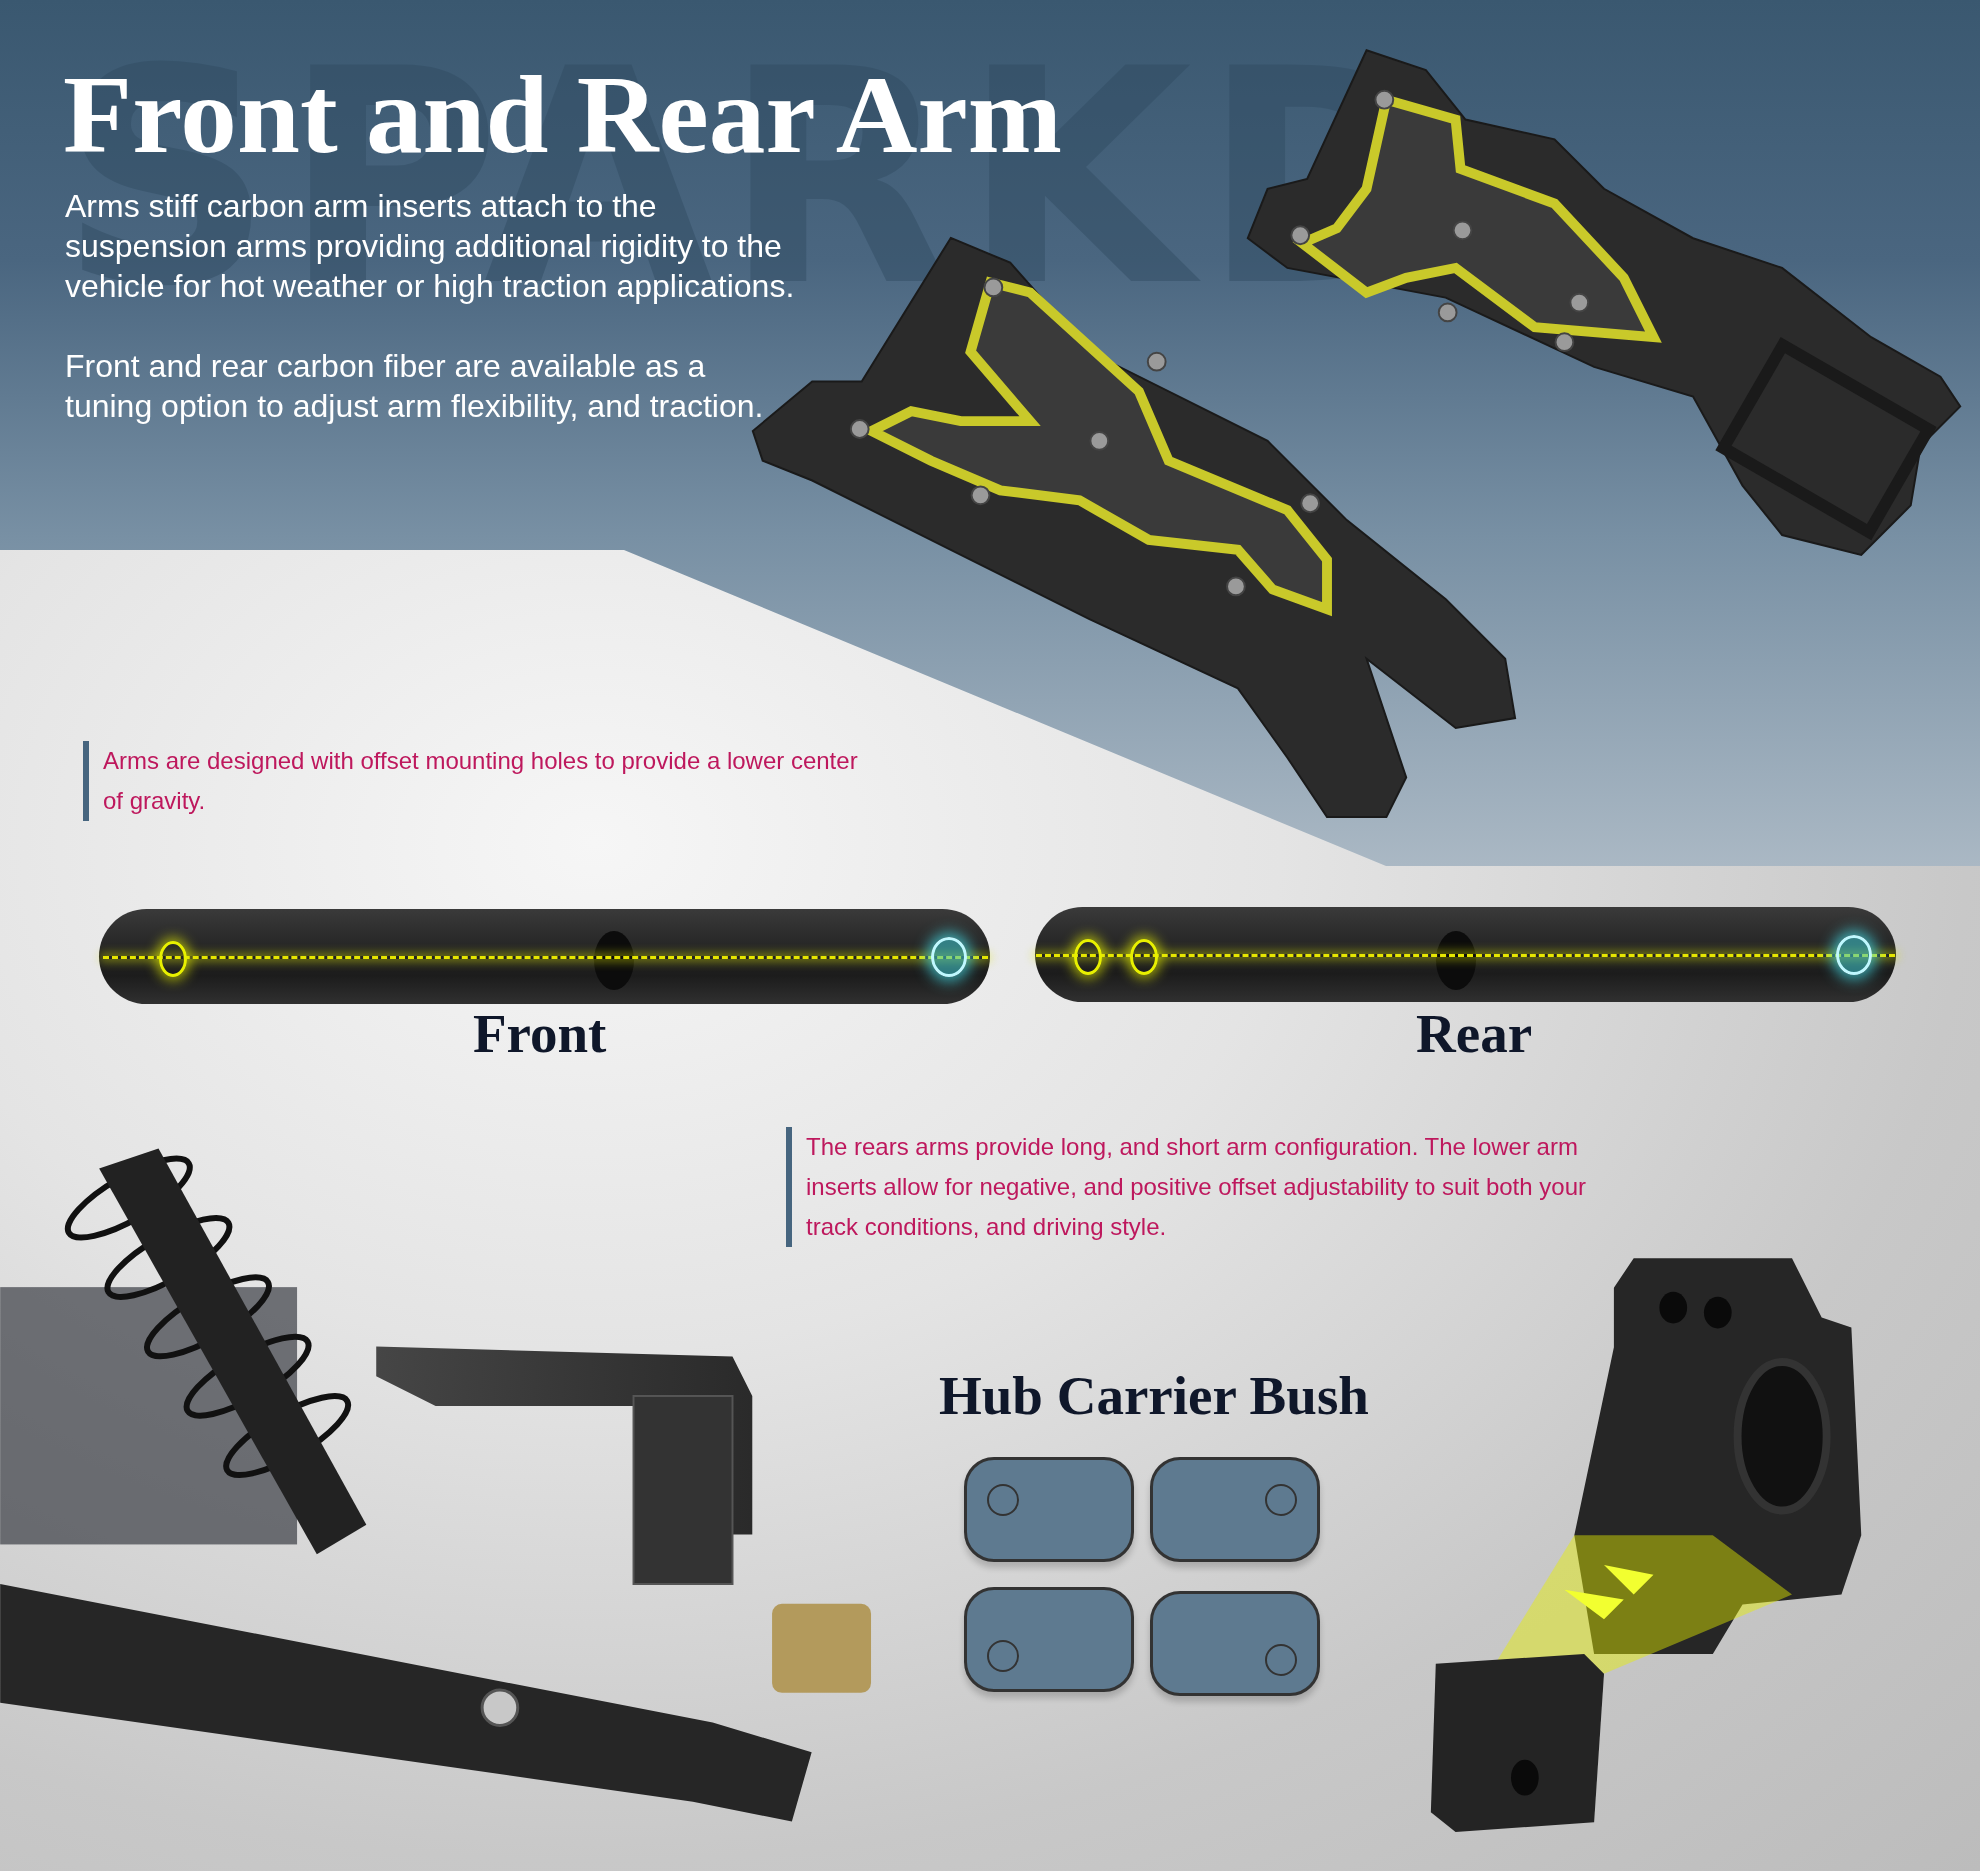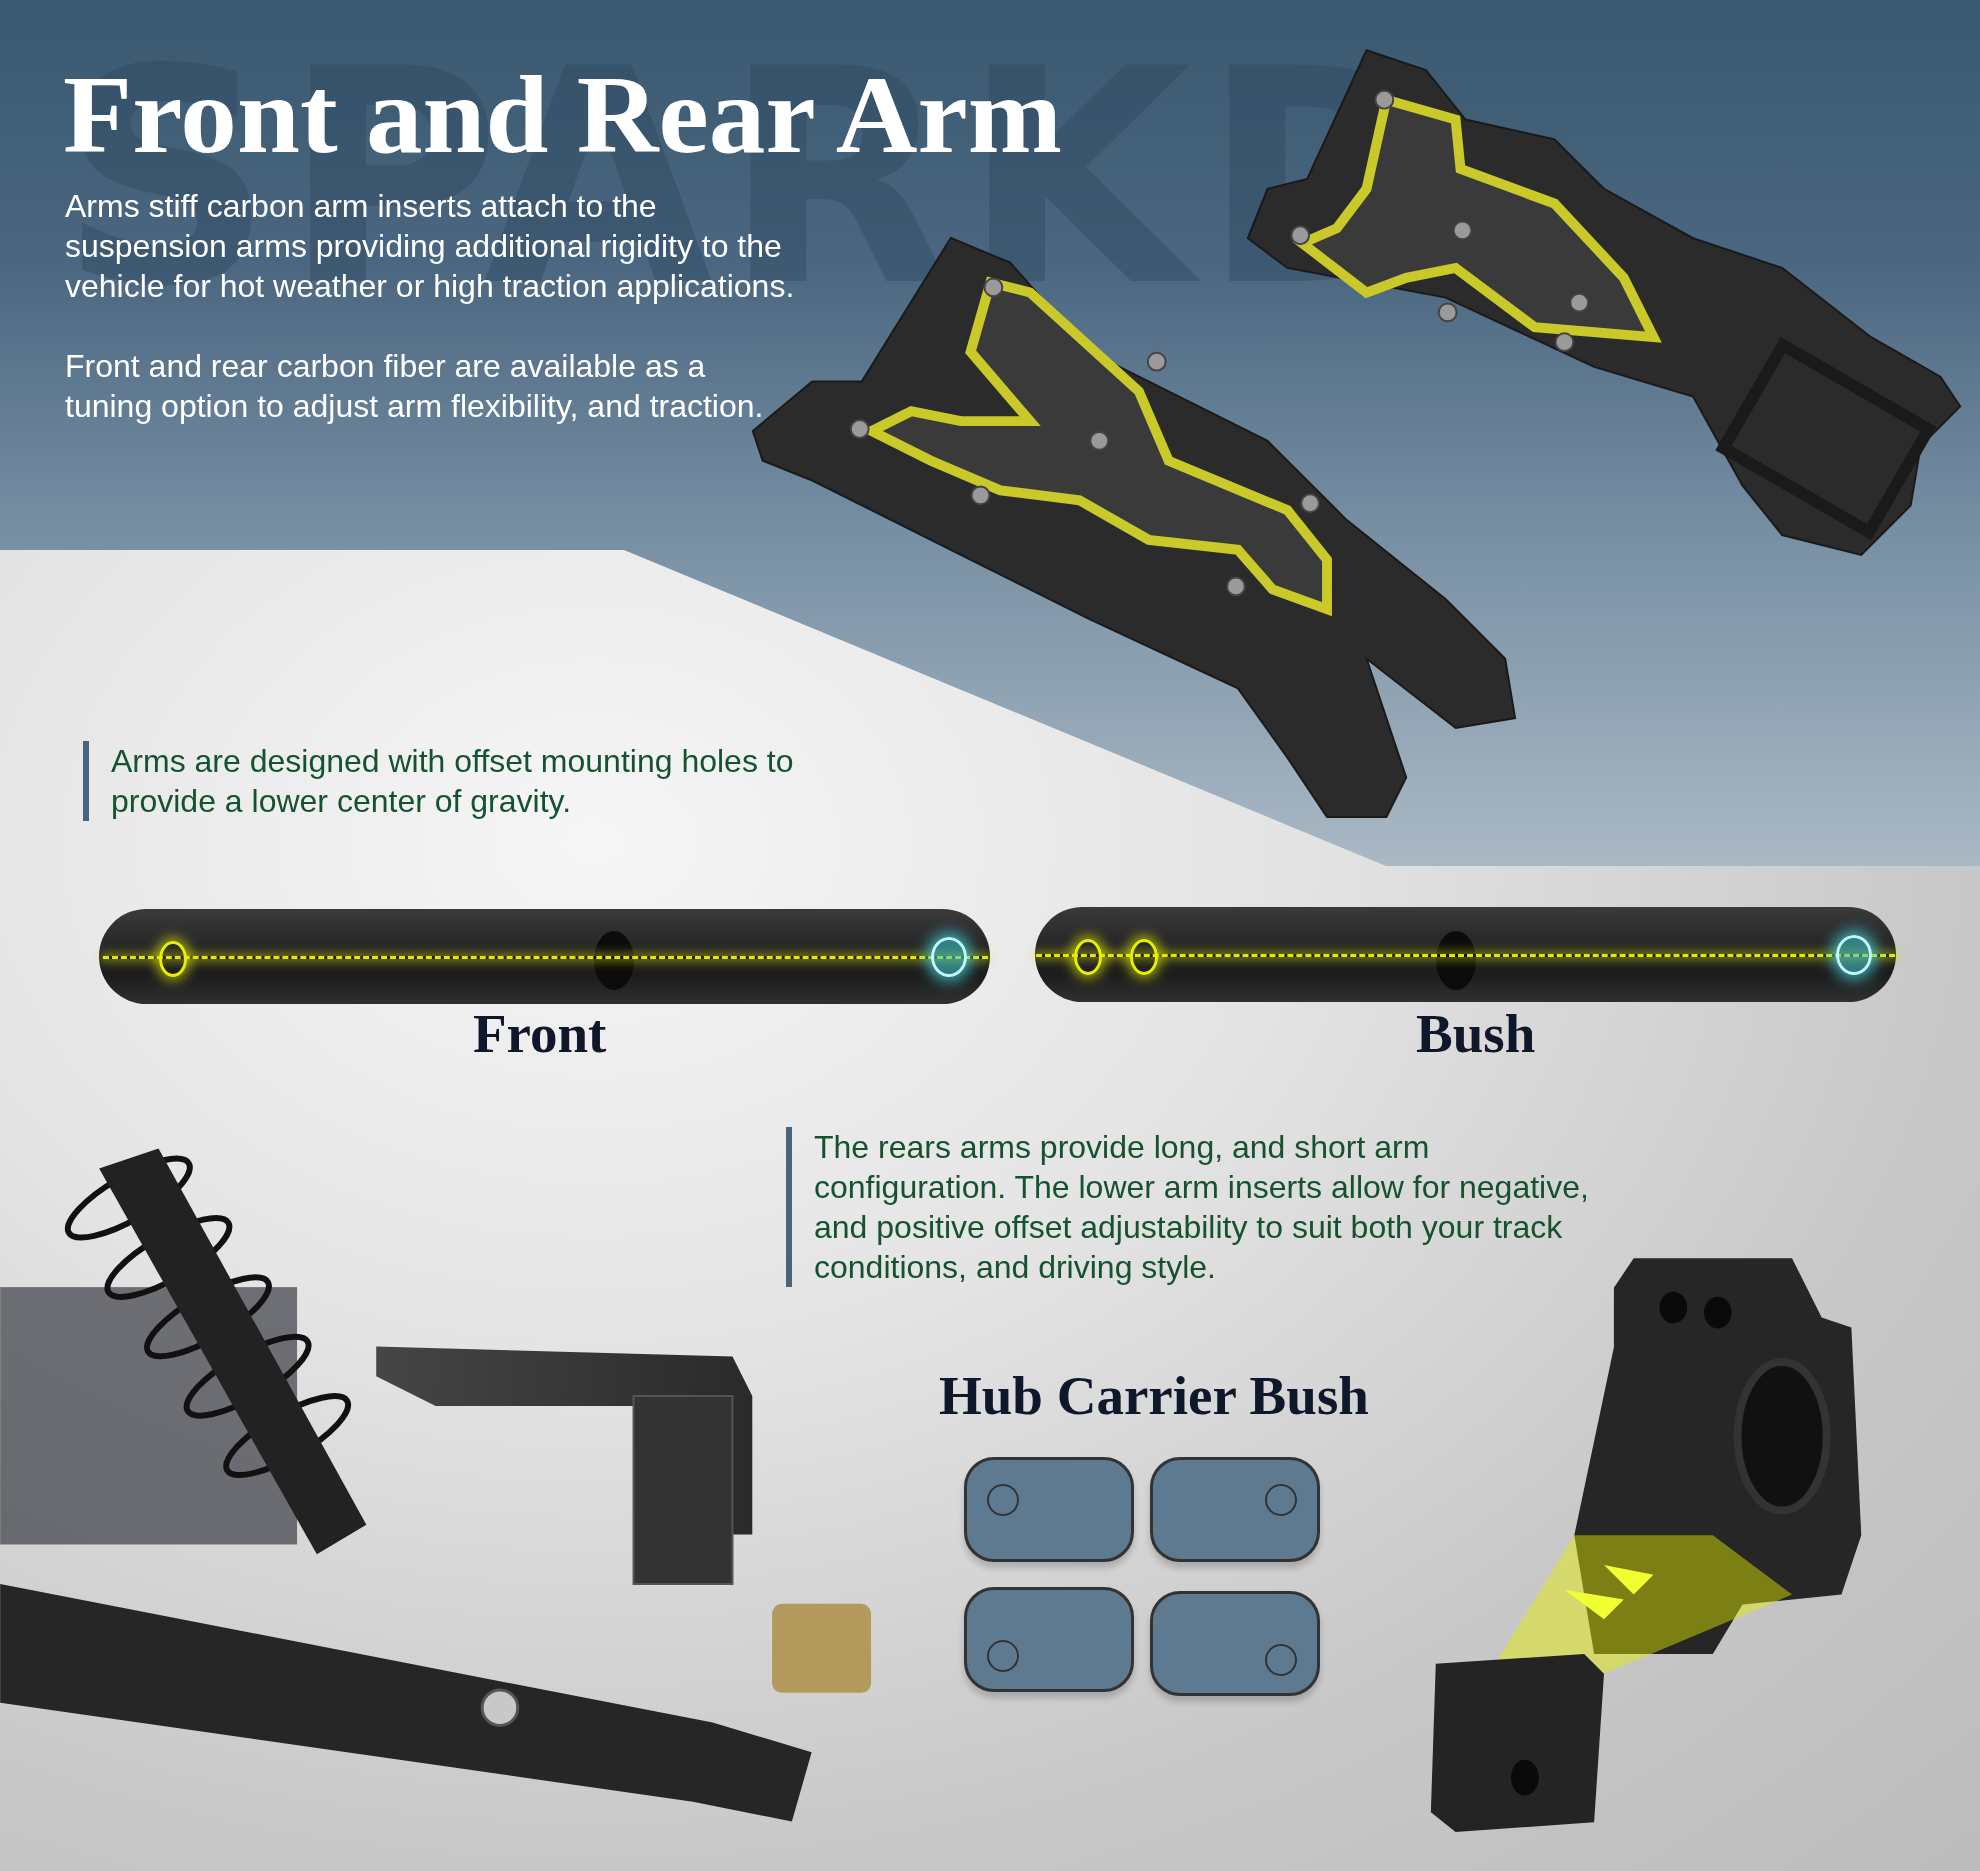--- a/index.html
+++ b/index.html
@@ -13,22 +13,22 @@
     clip-path: polygon(0 0, 1980px 0, 1980px 866px, 1386px 866px, 624px 550px, 0 550px); }
   .watermark { position:absolute; left:59px; top:30px; font-family:"DejaVu Sans", sans-serif;
     font-weight:bold; font-size:297px; letter-spacing:10px; color:#2f4a60; opacity:0.45;
     line-height:1; white-space:nowrap; }
   .title { position:absolute; left:63px; top:51px; font-family:"Liberation Serif", serif;
     font-weight:bold; font-size:111px; color:#ffffff; line-height:1.15; white-space:nowrap;
     transform:scaleX(1.02); transform-origin:left; }
   .intro { position:absolute; left:65px; top:186px; width:733px; color:#ffffff;
     font-family:"Liberation Sans", sans-serif; font-size:32px; line-height:40px; }
   .intro p { margin:0 0 40px 0; }
-  .callout { position:absolute; border-left:6px solid #46657f; padding-left:22px;
-    font-family:"Liberation Sans", sans-serif; font-size:32px; line-height:40px; color:#14532d; }
+  .callout { position:absolute; border-left:6px solid #46657f; padding-left:14px;
+    font-family:"Liberation Sans", sans-serif; font-size:24px; line-height:40px; color:#be185d; }
   .callout p { margin:0; }
   .c1 { left:83px; top:741px; width:772px; }
   .c2 { left:786px; top:1127px; width:812px; }
   .label-serif { position:absolute; font-family:"Liberation Serif", serif; font-weight:bold;
     color:#0f172a; white-space:nowrap; }
   .lbl-front { left:473px; top:1002px; font-size:55px; }
   .lbl-rear { left:1416px; top:1002px; font-size:55px; }
   .lbl-hub { left:927px; top:1364px; font-size:55px;margin-left:12px; }
 
   
@@ -103,21 +103,21 @@
 <div class="ring-y" style="left:159px;top:941px;"></div>
 <div class="ring-c" style="left:931px;top:937px;"></div>
 <div class="label-serif lbl-front">Front</div>
 
 <div class="side-arm" style="left:1035px;top:907px;width:861px;"></div>
 <div class="hole" style="left:1436px;top:931px;"></div>
 <div class="axis-line" style="left:1036px;top:954px;width:859px;"></div>
 <div class="ring-y" style="left:1074px;top:939px;"></div>
 <div class="ring-y" style="left:1130px;top:939px;"></div>
 <div class="ring-c" style="left:1836px;top:935px;"></div>
-<div class="label-serif lbl-rear">Bush</div>
+<div class="label-serif lbl-rear">Rear</div>
 
 <div class="callout c2">
   <p>The rears arms provide long, and short arm configuration. The lower arm inserts allow for negative, and positive offset adjustability to suit both your track conditions, and driving style.</p>
 </div>
 
 <svg class="photo-bl" viewBox="0 0 900 770">
   <defs>
     <linearGradient id="fadeL" x1="0" x2="1" y1="0" y2="0">
       <stop offset="0" stop-color="#2a2a2a" stop-opacity="0.85"></stop>
       <stop offset="1" stop-color="#2a2a2a" stop-opacity="1"></stop>

